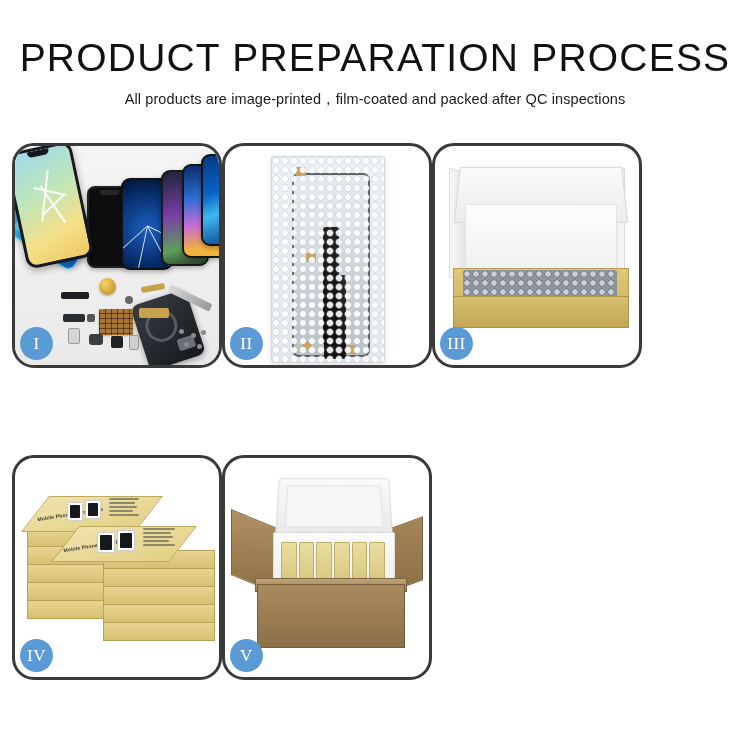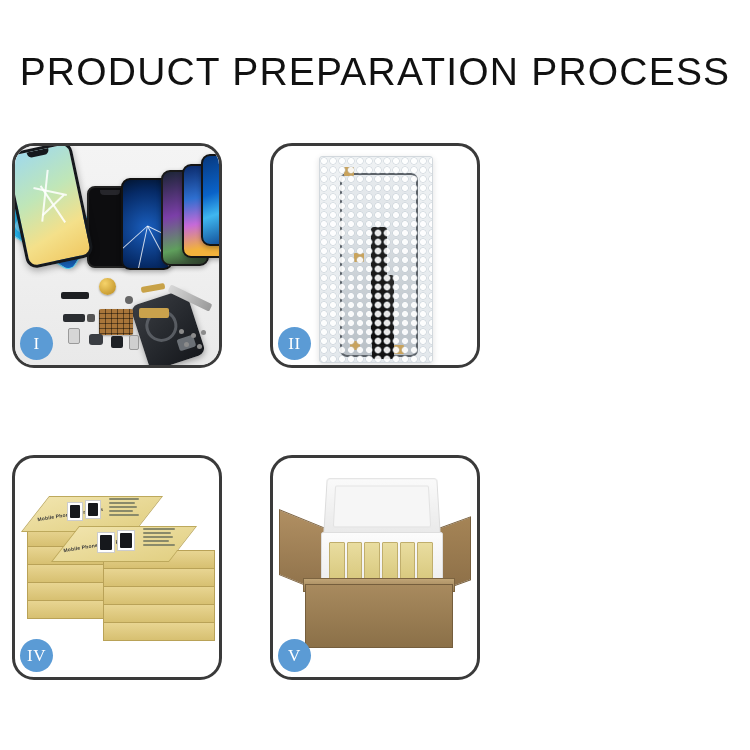--- a/index.html
+++ b/index.html
@@ -6,21 +6,21 @@
   body{
     width:750px;height:750px;
     background:#ffffff;
     font-family:"Liberation Sans","DejaVu Sans",sans-serif;
     overflow:hidden;
     position:relative;
   }
   .page{width:750px;height:750px;position:relative;}
 
   
-  .header{padding-top:52px;text-align:center;}
+  .header{padding-top:38px;text-align:center;}
   .title{
     font-size:39px;
     letter-spacing:1.2px;
     color:#111111;
     font-weight:400;
     line-height:1;
     white-space:nowrap;
   }
   .subtitle{
     margin-top:13px;
@@ -45,21 +45,21 @@
   .panel{
     position:relative;
     width:210px;height:225px;
     border:3px solid #3a3a3a;
     border-radius:22px;
     background:#ffffff;
     overflow:hidden;
     box-sizing:border-box;
     flex:0 0 auto;
   }
-  .panel + .panel{margin-left:48px;}
+  .panel + .panel{}
   .panel .inner{position:absolute;inset:0;overflow:hidden;}
 
   .badge{
     position:absolute;
     left:5px;bottom:5px;
     width:33px;height:33px;
     border-radius:50%;
     background:#5b9bd5;
     color:#ffffff;
     font-family:"Liberation Serif","DejaVu Serif",serif;
@@ -373,20 +373,21 @@
   .p6 .tab1{left:36px;top:94px;width:14px;height:11px;}
   .p6 .tab2{left:38px;top:156px;width:13px;height:10px;}
 </style>
 </head>
 <body>
 
 <div class="page">
 
   <div class="header">
     <div class="title">PRODUCT PREPARATION PROCESS</div>
+    <div class="subtitle">All products are image-printed，film-coated and packed after QC inspections</div>
   </div>
 
   <div class="grid">
 
     <div class="row">
 
       <div class="panel p1">
         <div class="inner">
           <div class="bench"></div>
           <div class="ph ph-a"></div>
@@ -444,20 +445,32 @@
             <div class="lcd-tab t1"></div>
             <div class="lcd-tab t2"></div>
             <div class="lcd-tab t3"></div>
             <div class="lcd-tab t4"></div>
             <div class="bubbles"></div>
           </div>
         </div>
         <div class="badge">II</div>
       </div>
 
+      <div class="panel p3">
+        <div class="inner">
+          <div class="leftflap"></div>
+          <div class="rightflap"></div>
+          <div class="lid"></div>
+          <div class="foam"></div>
+          <div class="boxbody"></div>
+          <div class="bubblefill"></div>
+          <div class="boxfront"></div>
+        </div>
+        <div class="badge">III</div>
+      </div>
     </div>
 
     <div class="row">
 
       <div class="panel p4">
         <div class="inner">
           <div class="stack">
 
             <div class="kbox" style="left:6px;top:128px;width:112px;height:17px;"></div>
             <div class="kbox" style="left:6px;top:110px;width:112px;height:17px;"></div>

